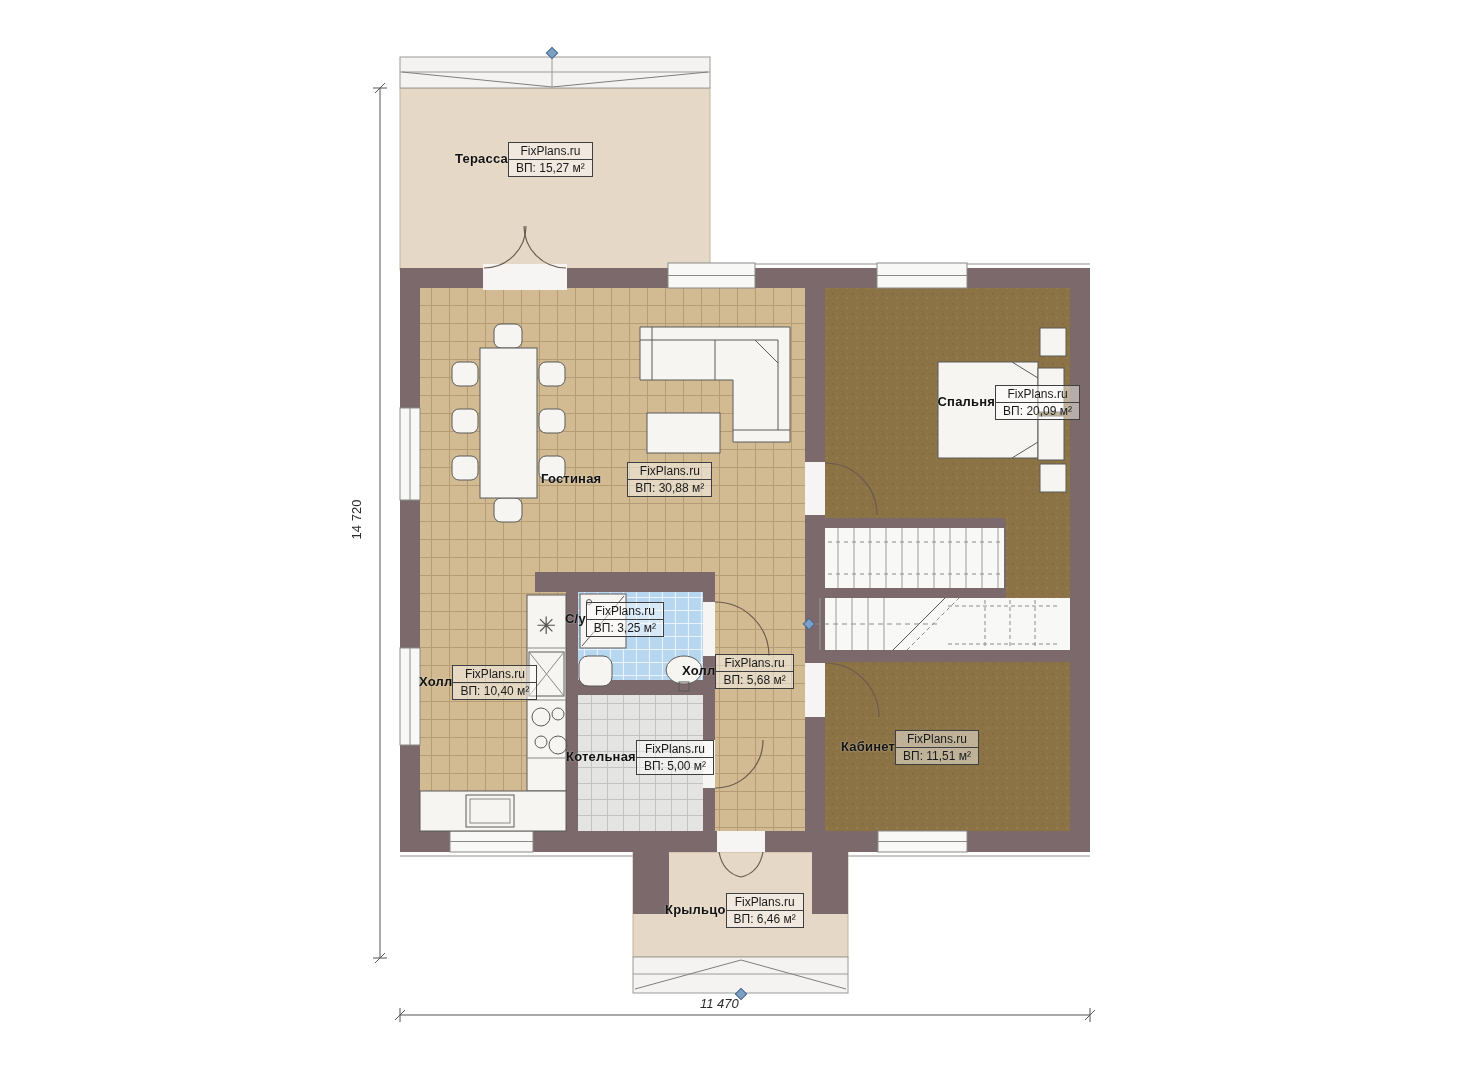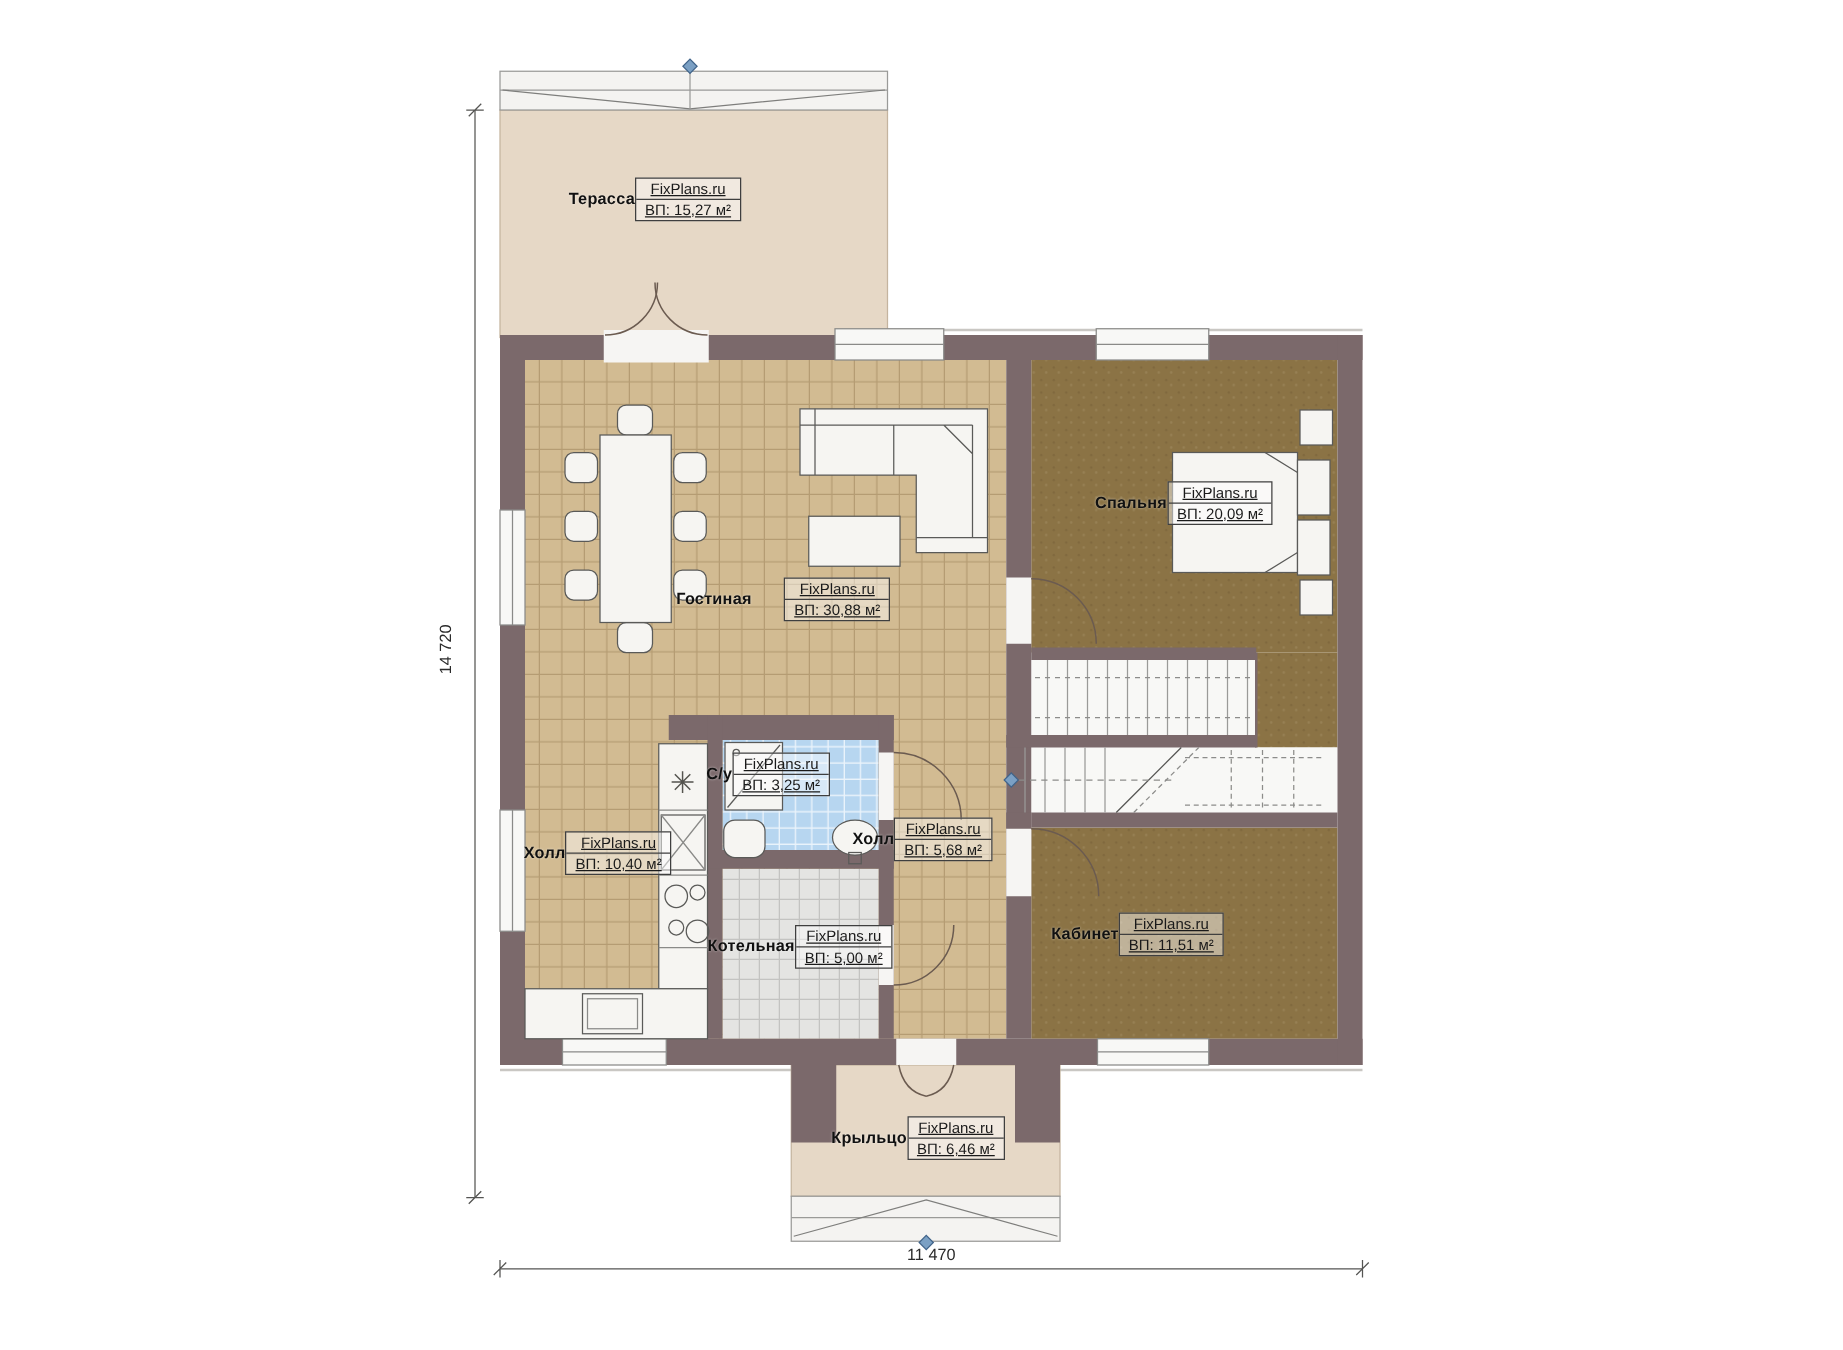--- a/index.html
+++ b/index.html
@@ -3,26 +3,26 @@
 <meta charset="utf-8">
 <style>
   html,body{margin:0;padding:0;background:#ffffff;}
   .canvas{
     position:relative;width:1474px;height:1080px;background:#ffffff;overflow:hidden;
     font-family:"Liberation Sans", sans-serif;color:#1a1a1a;
   }
   .plan-svg{position:absolute;left:0;top:0;}
   .rlabel{position:absolute;width:150px;display:flex;align-items:center;z-index:5;}
   .rlabel .room-name{font-size:13px;font-weight:bold;color:#111;letter-spacing:.2px;white-space:nowrap;text-shadow:0 0 2px rgba(255,255,255,.6);}
-  .rlabel .room-box{margin-top:2px;border:1px solid #3f3f3f;background:rgba(255,255,255,.45);text-align:center;text-decoration:underline;}
+  .rlabel .room-box{margin-top:2px;border:1px solid #3f3f3f;background:rgba(255,255,255,.45);text-align:center;}
   .rlabel .room-box .row1{font-size:12px;padding:1px 7px;border-bottom:1px solid #3f3f3f;white-space:nowrap;}
   .rlabel .room-box .row2{font-size:12px;padding:1px 7px;white-space:nowrap;}
   .dim{position:absolute;font-size:13px;color:#2b2b2b;z-index:4;}
   .dim-left{left:306px;top:512px;width:100px;text-align:center;transform:rotate(-90deg);}
-  .dim-bottom{left:700px;top:996px;width:90px;text-align:center;}
+  .dim-bottom{left:700px;top:996px;width:90px;font-style:italic;}
 </style>
 </head>
 <body>
 
 <div class="canvas">
 
 <svg class="plan-svg" width="1474" height="1080" viewBox="0 0 1474 1080">
   <defs>
     <pattern id="tan" width="18" height="18" patternUnits="userSpaceOnUse">
       <rect width="18" height="18" fill="#d2bb92"></rect>
@@ -230,21 +230,21 @@
   </div>
 
   <div class="rlabel" style="left:541px;top:460px;gap:26px;">
     <div class="room-name">Гостиная</div>
     <div class="room-box">
       <div class="row1">FixPlans.ru</div>
       <div class="row2">ВП: 30,88 м²</div>
     </div>
   </div>
 
-  <div class="rlabel" style="left:876px;top:383px;">
+  <div class="rlabel" style="left:930px;top:383px;justify-content:flex-end;">
     <div class="room-name">Спальня</div>
     <div class="room-box">
       <div class="row1">FixPlans.ru</div>
       <div class="row2">ВП: 20,09 м²</div>
     </div>
   </div>
 
   <div class="rlabel" style="left:419px;top:663px;">
     <div class="room-name">Холл</div>
     <div class="room-box">

